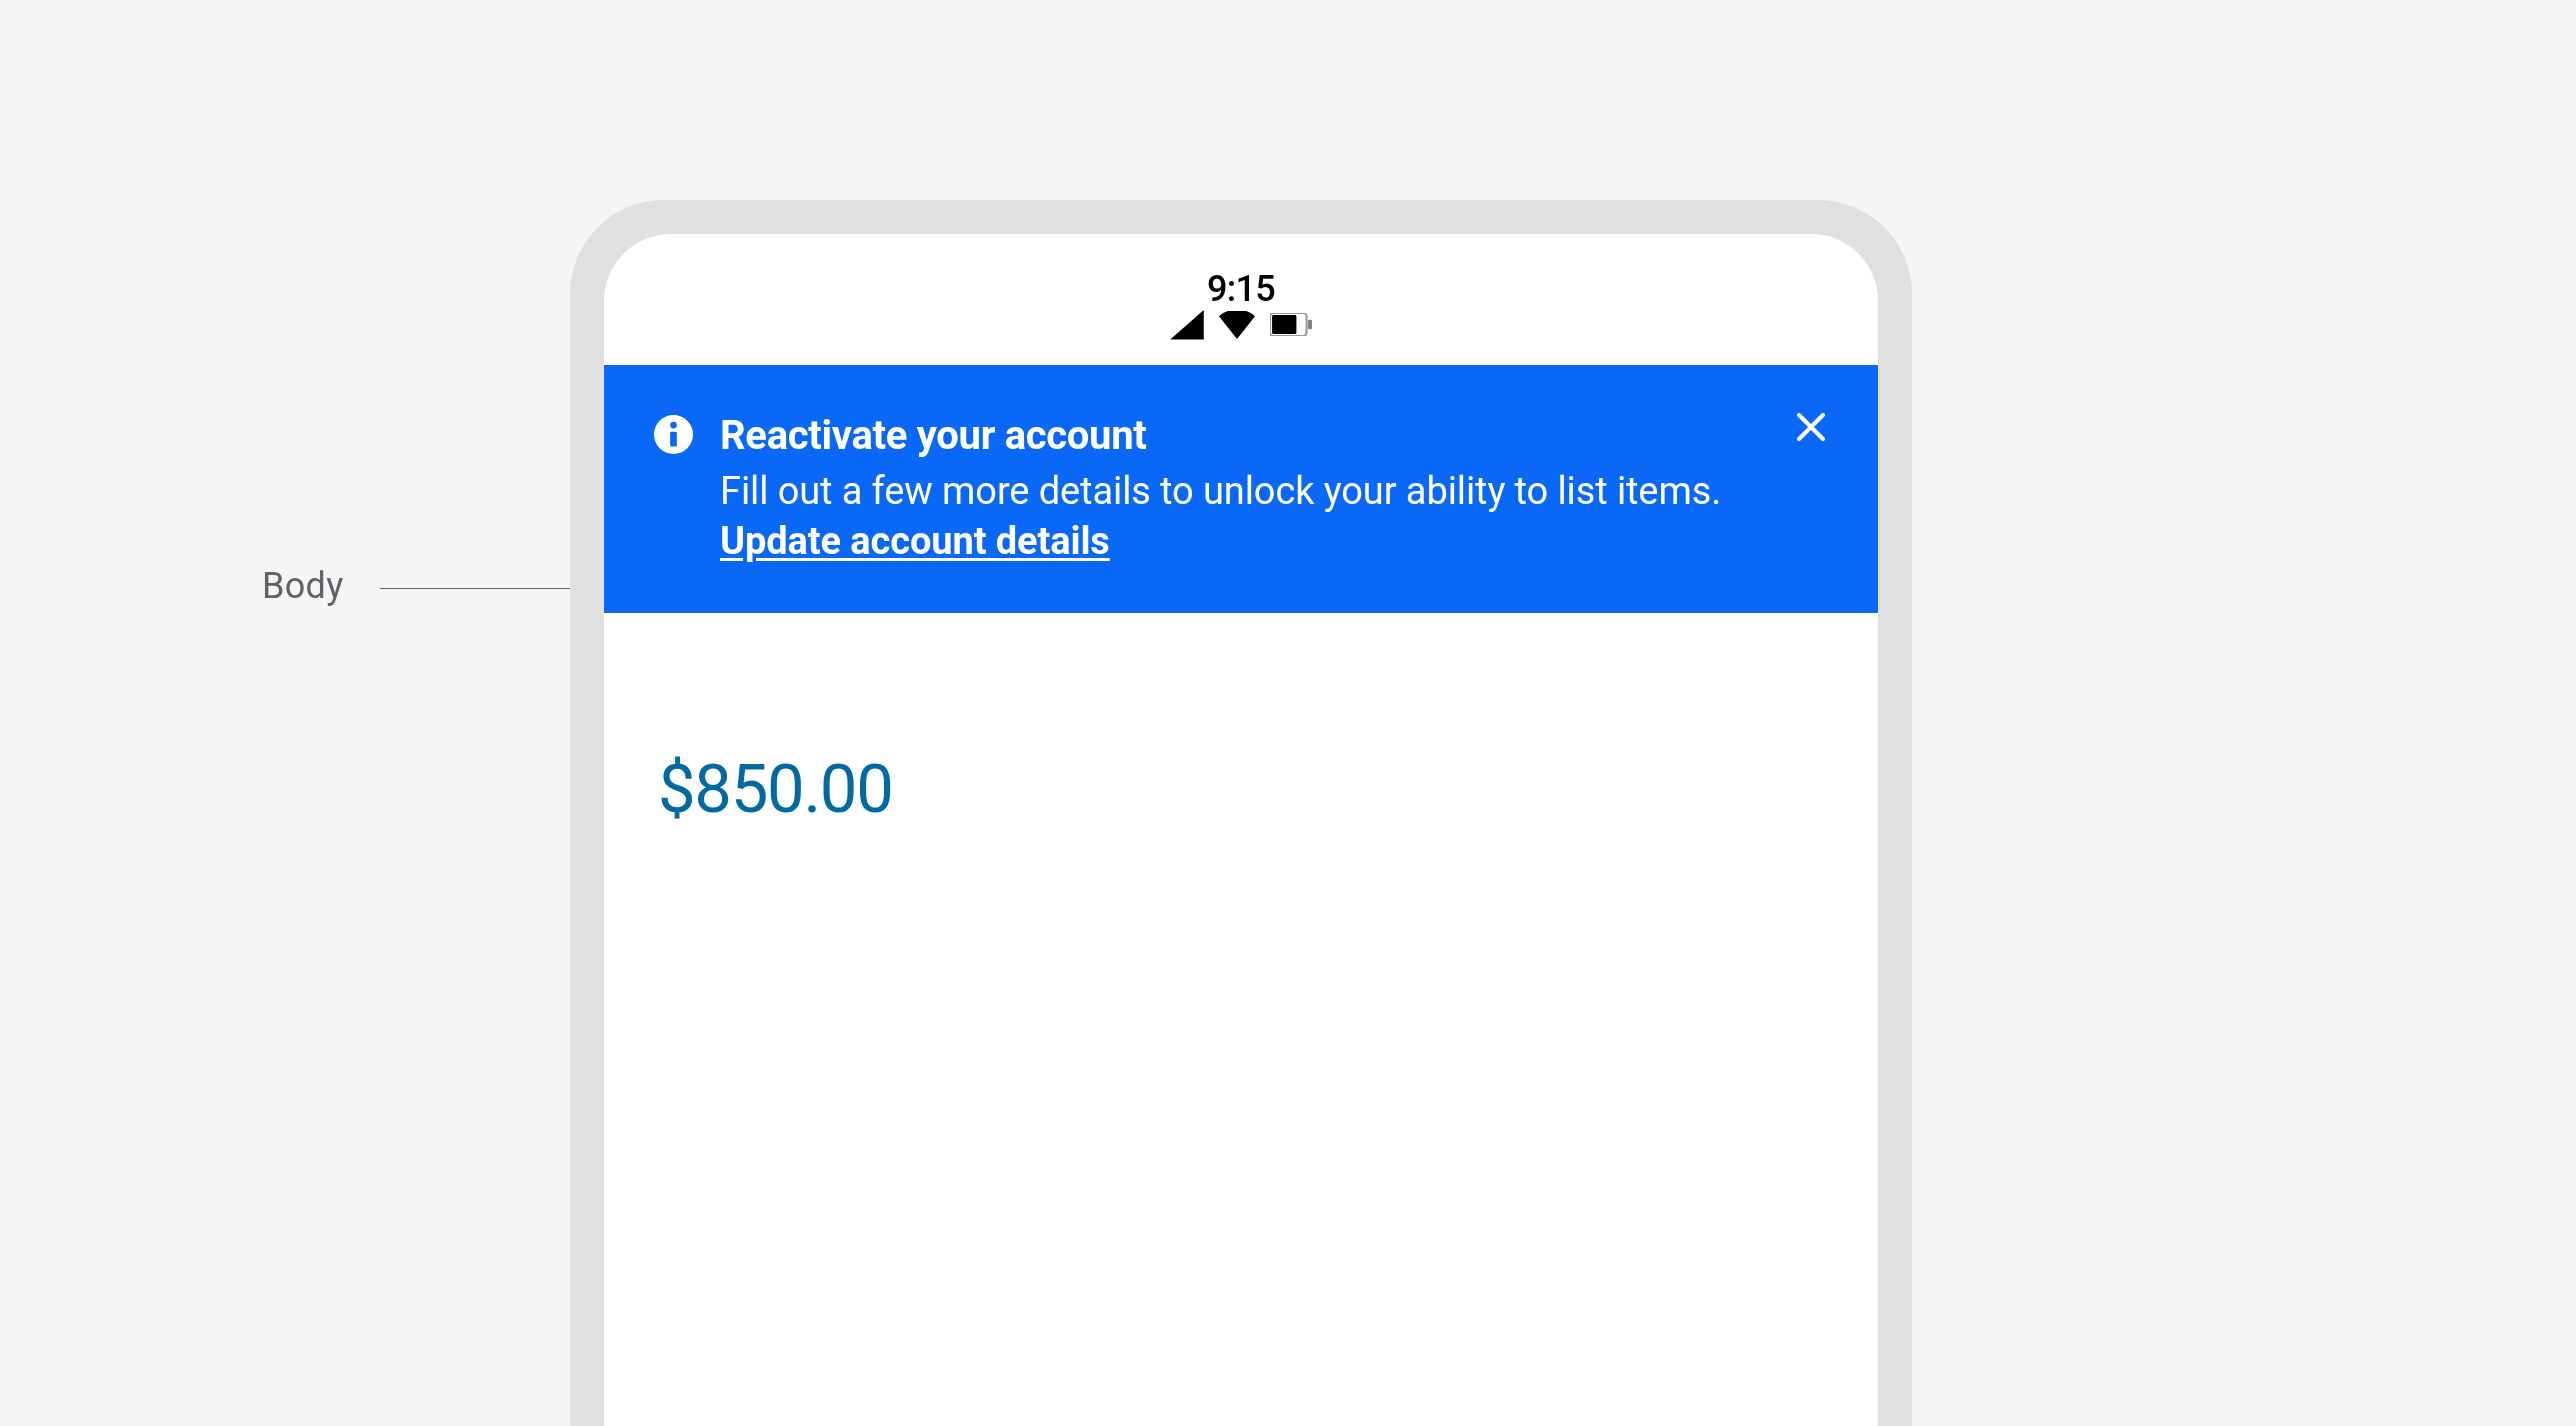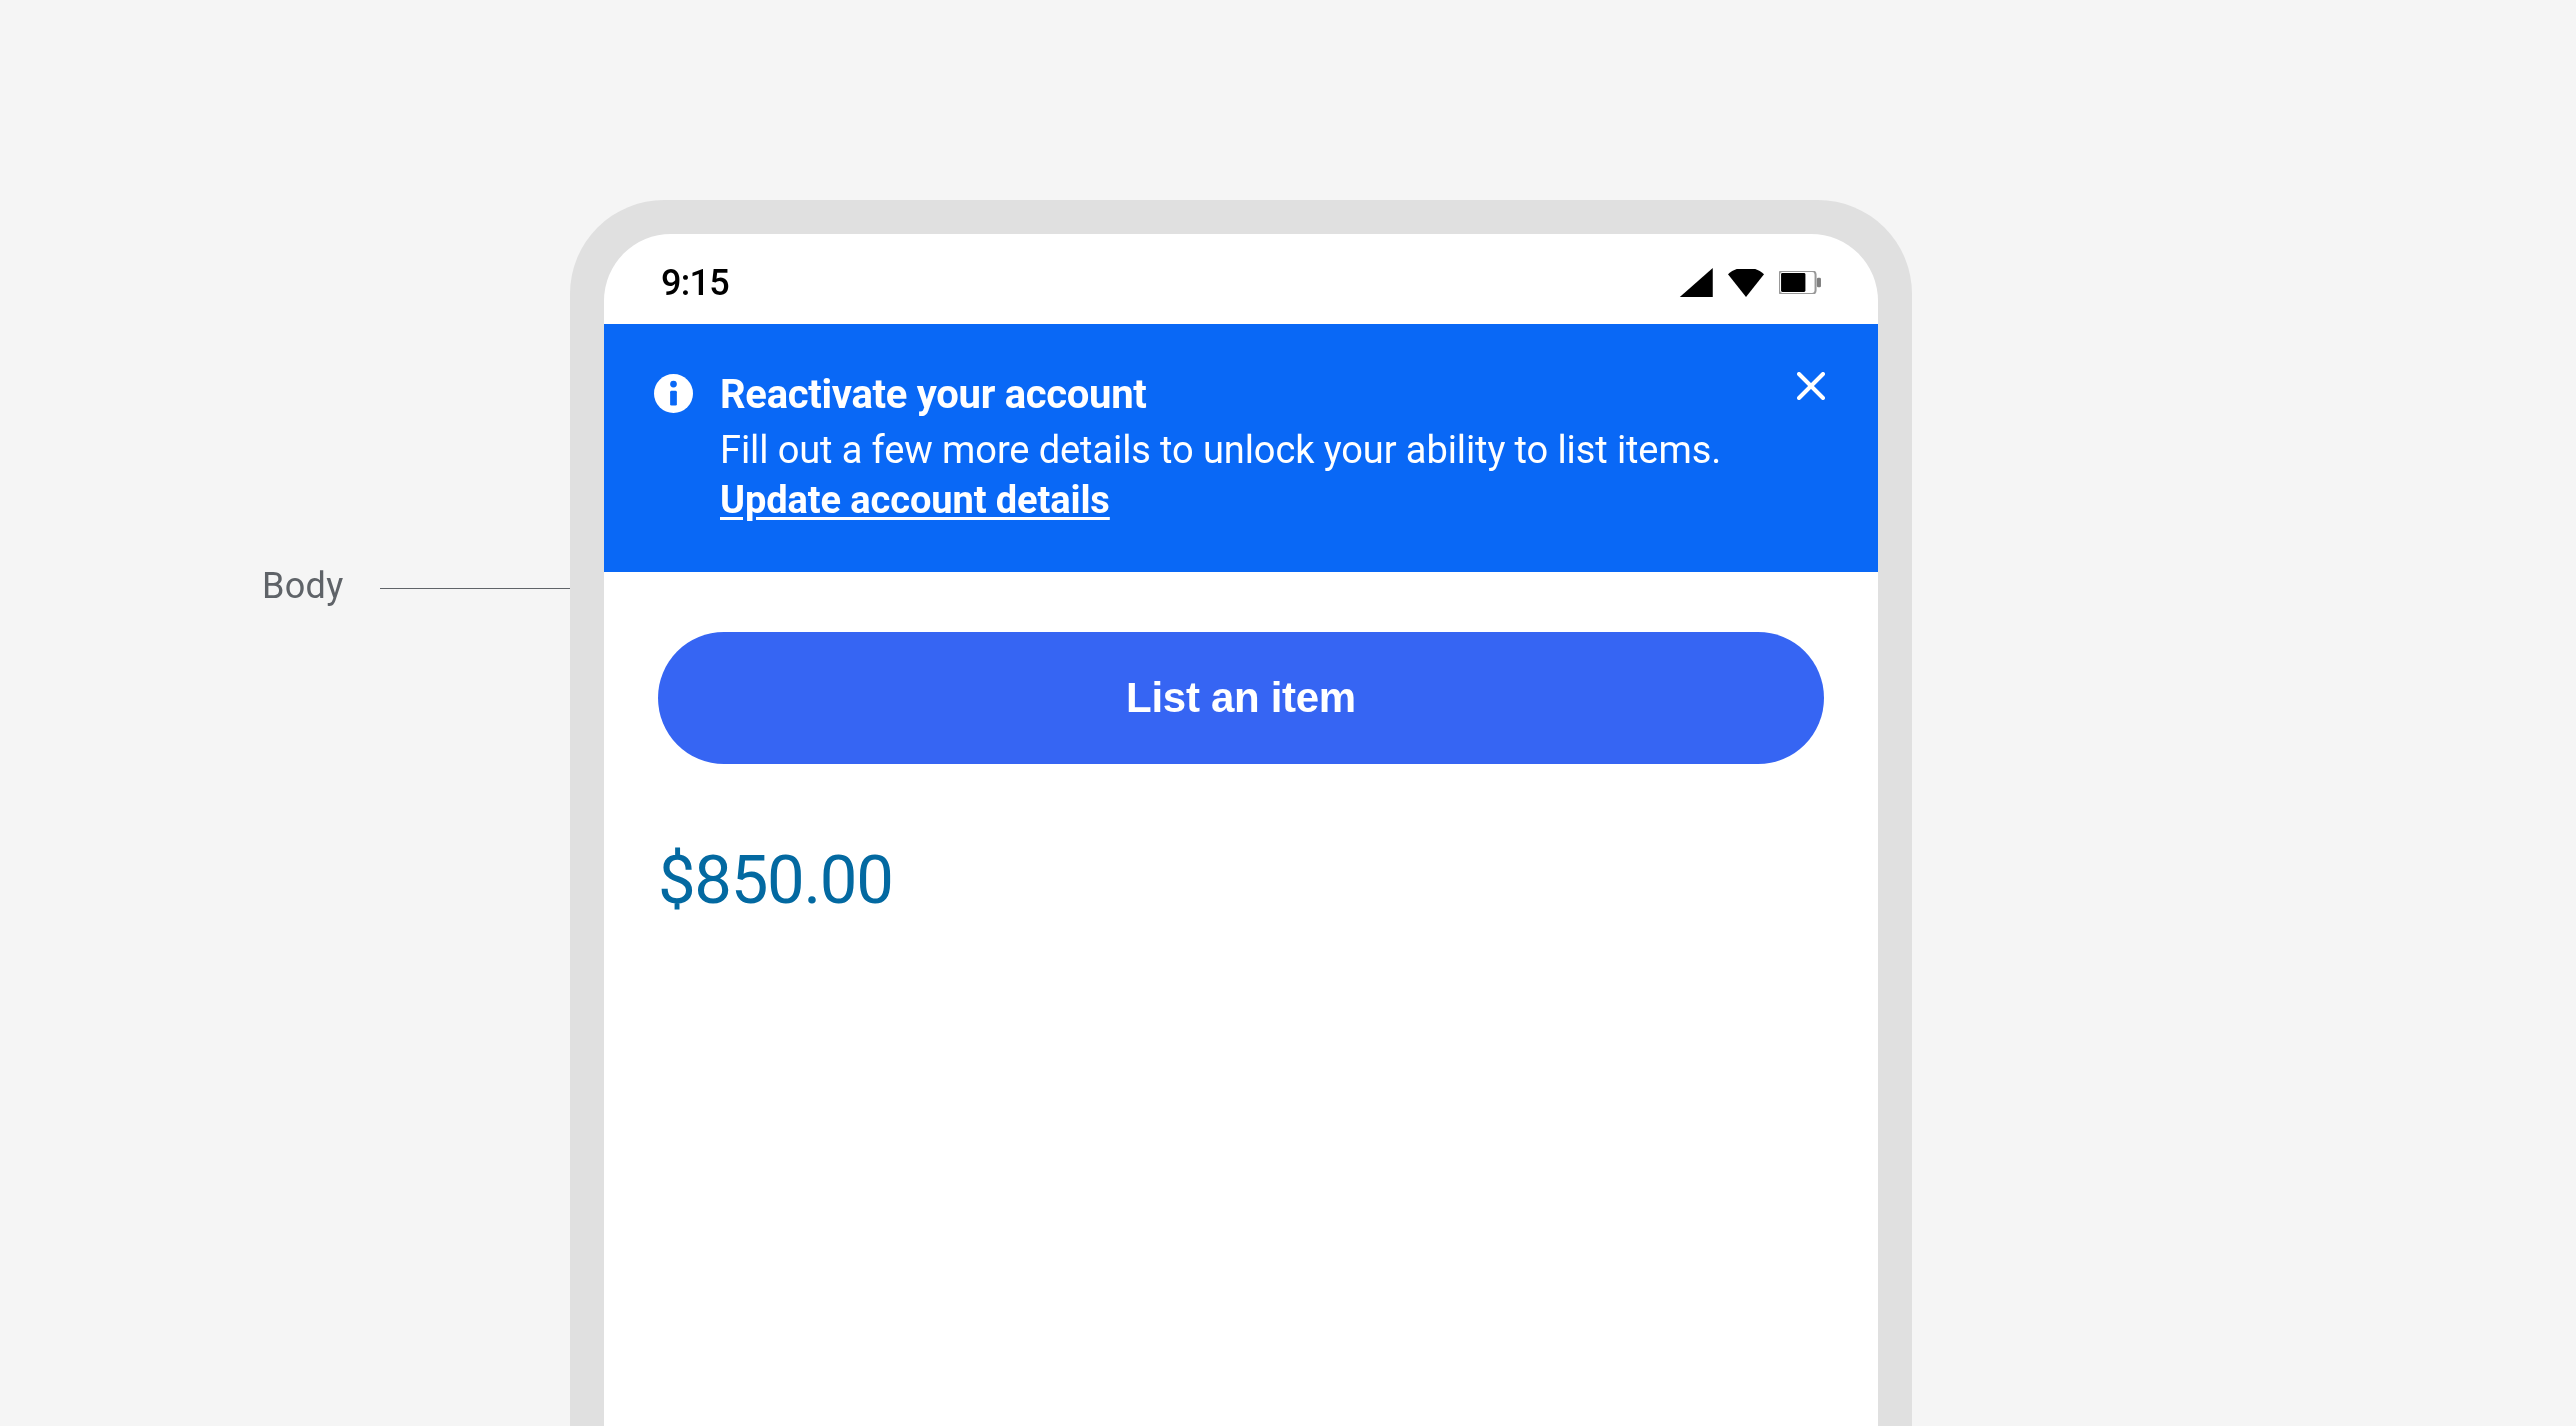--- a/index.html
+++ b/index.html
@@ -59,21 +59,22 @@
       border-radius: 67px;
       overflow: hidden;
       position: relative;
     }
 
     .status-bar {
       display: flex;
       justify-content: space-between;
       align-items: center;
       padding: 34px 57px 27px 57px;
-      height: 90px;
+      height: 131px;
+      flex-direction: column;
     }
 
     .status-time {
       font-size: 36px;
       font-weight: 500;
       color: #000;
       letter-spacing: -0.7px;
     }
 
     .status-icons {
@@ -220,20 +221,19 @@
           <span>
             <svg width="28" height="28" viewBox="0 0 42 42">
               <line x1="3" y1="3" x2="39" y2="39" stroke="#ffffff" stroke-width="6" stroke-linecap="round"></line>
               <line x1="39" y1="3" x2="3" y2="39" stroke="#ffffff" stroke-width="6" stroke-linecap="round"></line>
             </svg>
           </span>
         </div>
       </div>
 
       <div class="content-area">
-        <button class="list-button">List an item</button>
         <div class="amount-display">$850.00</div>
       </div>
 
     </div>
   </div>
 </div>
 
 
 </body></html>

